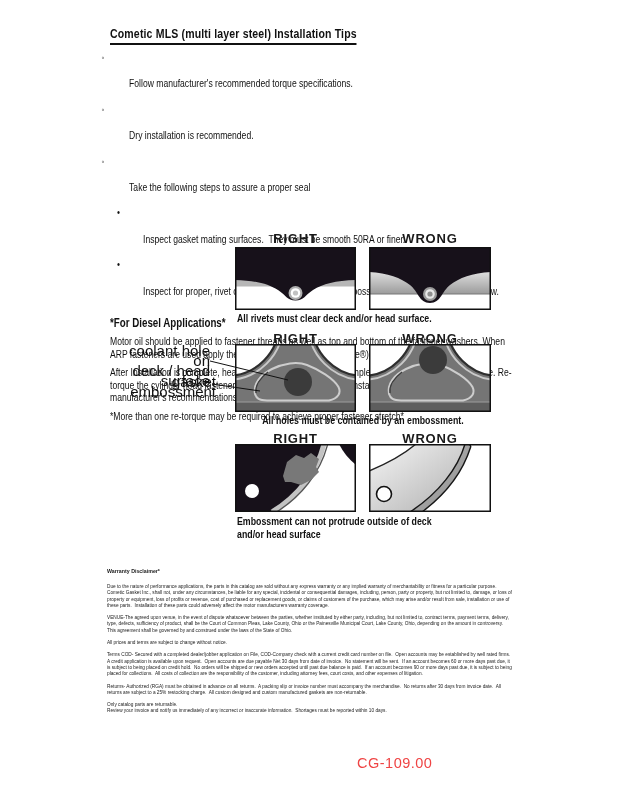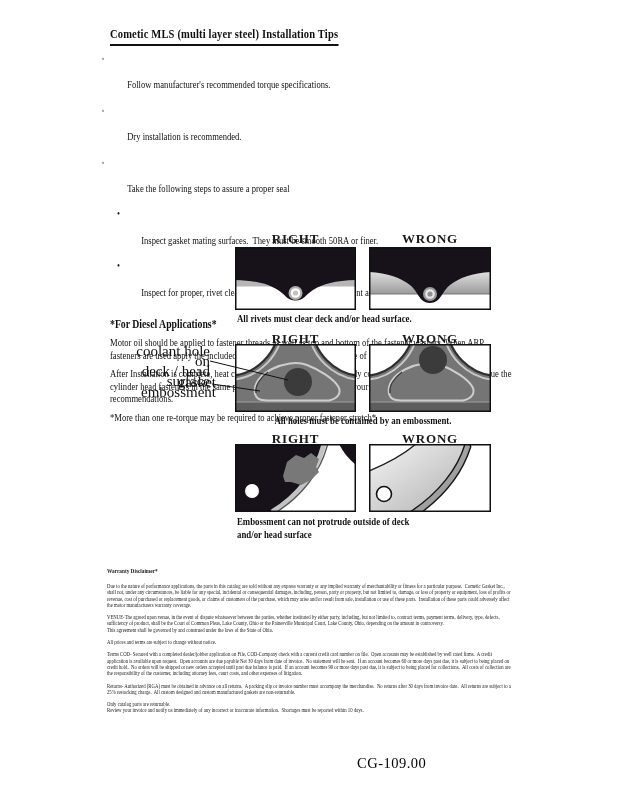--- a/index.html
+++ b/index.html
@@ -1,18 +1,18 @@
 <!DOCTYPE html>
 <html><head>
 <meta charset="utf-8">
 <style>
   html,body { margin:0; padding:0; background:#ffffff; }
   #page {
     position:relative; width:618px; height:800px; background:#ffffff;
-    font-family:Liberation Serif, serif; color:#111; overflow:hidden;
+    font-family:Liberation Sans, sans-serif; color:#111; overflow:hidden;
   }
 
   
   .content-top { position:absolute; left:110px; top:24px; width:516px;
                  transform:scaleX(0.78); transform-origin:0 0; }
   .doc-title { display:inline-block; font-size:13.5px; font-weight:bold;
                border-bottom:2px solid #111; padding-bottom:2px; margin:0; letter-spacing:0.2px; }
   .bullets { margin-top:6px; }
   .bullet { position:relative; font-size:11px; line-height:13px; white-space:pre-wrap; }
   .bullet .marker { position:absolute; left:-11px; top:0px; font-size:10px; }
@@ -34,21 +34,21 @@
              white-space:pre-line; color:#111; }
   .leader-svg { position:absolute; overflow:visible; }
 
   
   .warranty { position:absolute; left:107px; top:568px; width:462px;
               transform:scaleX(0.88); transform-origin:0 0; color:#222; }
   .warranty h3 { font-size:6px; margin:0 0 9px 0; font-weight:bold; }
   .warranty p { font-size:5.4px; line-height:6.3px; margin:0 0 6px 0; white-space:pre-wrap; }
 
   .footer-code { position:absolute; left:357px; top:755px; font-size:14.5px;
-                 letter-spacing:0.5px; color:#000000; }
+                 letter-spacing:0.5px; color:#ef4444; }
 </style>
 </head>
 <body>
 
 <div id="page">
 
   <div class="content-top">
     <h1 class="doc-title">Cometic MLS (multi layer steel) Installation Tips</h1>
 
     <div class="bullets">

